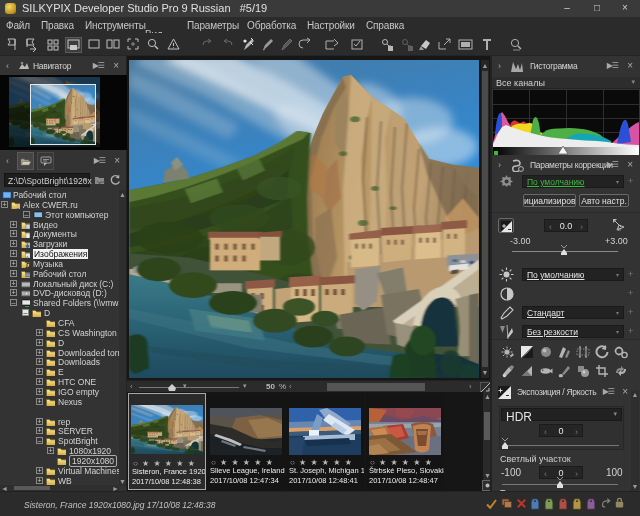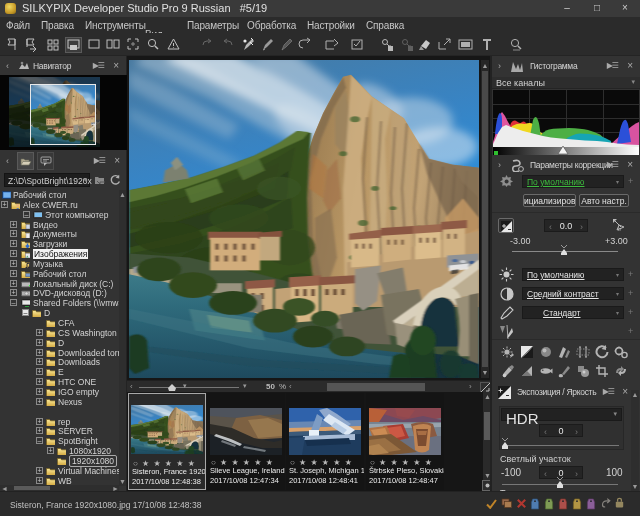--- a/index.html
+++ b/index.html
@@ -897,39 +897,39 @@
       </svg>
  <div class="dropbox" style="left:32px;top:212px;width:102px;height:13px;">
    <span style="position:absolute;left:4px;top:1px;color:#e4e4e4;text-decoration:underline;">По умолчанию</span>
         <span class="dd">▾</span>
  </div>
  <span style="position:absolute;left:138px;top:213px;color:#777;font-size:9px;">+</span>
  <svg style="position:absolute;left:10px;top:231px;" width="14" height="14">
         <circle cx="7" cy="7" r="6" fill="none" stroke="#c8c8c8" stroke-width="1.2"></circle>
         <path d="M7 1 A6 6 0 0 1 7 13 Z" fill="#c8c8c8"></path>
       </svg>
- <div class="dropbox" style="left:32px;top:231px;width:102px;height:13px;">
-   <span style="position:absolute;left:4px;top:1px;color:#e4e4e4;text-decoration:underline;">Средний контраст</span>
-        <span class="dd">▾</span>
- </div>
  <span style="position:absolute;left:138px;top:232px;color:#777;font-size:9px;">+</span>
  <svg style="position:absolute;left:9px;top:249px;" width="16" height="16">
         <path d="M2 13 L5 8 L11 2 L14 5 L8 11 L3 14 Z" fill="none" stroke="#c8c8c8" stroke-width="1.1"></path>
         <path d="M11 2 L14 5" stroke="#c8c8c8"></path>
       </svg>
  <div class="dropbox" style="left:32px;top:250px;width:102px;height:13px;">
-   <span style="position:absolute;left:4px;top:1px;color:#e4e4e4;text-decoration:underline;margin-left:16px;">Стандарт</span>
+   <span style="position:absolute;left:4px;top:1px;color:#e4e4e4;text-decoration:underline;">Стандарт</span>
         <span class="dd">▾</span>
  </div>
  <span style="position:absolute;left:138px;top:251px;color:#777;font-size:9px;">+</span>
  <svg style="position:absolute;left:8px;top:268px;" width="17" height="16">
         <path d="M2 2 L7 2 L4.5 9 Z" fill="#888"></path>
         <path d="M9 1 L10 15" stroke="#aaa"></path>
         <path d="M14 4 L15 8 L11 13 L9 14 L10 11 Z" fill="#c8c8c8"></path>
       </svg>
+ <div class="dropbox" style="left:32px;top:269px;width:102px;height:13px;">
+   <span style="position:absolute;left:4px;top:1px;color:#e4e4e4;text-decoration:underline;">Без резкости</span>
+        <span class="dd">▾</span>
+ </div>
  <span style="position:absolute;left:138px;top:270px;color:#777;font-size:9px;">+</span>
  <div style="position:absolute;left:2px;top:283px;width:148px;height:1px;background:#2a2a2a;"></div>
  <div id="irow1" style="position:absolute;left:0;top:289px;width:150px;height:14px;">
         <svg style="position:absolute;left:11px;top:0;" width="14" height="14">
           <circle cx="6" cy="7" r="2.6" fill="#b4b4b4"></circle>
           <g stroke="#b4b4b4">
             <path d="M6 1.5 V3.5 M6 10.5 V12.5 M0.5 7 H2.5 M9.5 7 H11.5 M2 3 L3.5 4.5 M8.5 9.5 L10 11 M2 11 L3.5 9.5 M8.5 4.5 L10 3"></path>
           </g>
           <path d="M9 13 L11 8 L13 10 Z" fill="#b4b4b4"></path>
         </svg>
@@ -1000,21 +1000,21 @@
           <path d="M0 13 L13 0 L13 13 Z" fill="#e8e8e8"></path>
           <path d="M2.5 2.5 L2.5 6.5 M0.5 4.5 L4.5 4.5" stroke="#e8e8e8" stroke-width="0.9"></path>
           <path d="M8 9.5 L11 9.5" stroke="#1a1a1a" stroke-width="0.9"></path>
         </svg>
    <span class="htxt" style="left:25px;">Экспозиция / Яркость</span>
    <span class="hic2" style="right:18px;">▶☰</span>
         <span class="hx" style="right:4px;">×</span>
  </div>
  <div style="position:absolute;left:9px;top:350px;width:125px;height:44px;background:#303030;border:1px solid #272727;">
    <div style="position:absolute;left:1px;top:1px;width:121px;height:13px;background:#222;border:1px solid #1a1a1a;">
-     <span style="position:absolute;left:4px;top:1px;color:#e2e2e2;font-size:15px;">HDR</span>
+     <span style="position:absolute;left:4px;top:1px;color:#e2e2e2;font-size:12px;">HDR</span>
      <span style="position:absolute;right:4px;top:1px;color:#888;font-size:7px;">▾</span>
    </div>
    <div class="spin" style="left:39px;top:17px;width:44px;height:13px;line-height:12px;"><span class="lt">‹</span>0<span class="gt">›</span></div>
    <div class="slider" style="left:4px;top:38px;width:115px;background:#777;"></div>
    <svg style="position:absolute;left:0px;top:31px;" width="10" height="12">
           <path d="M2 0 L5 3 L8 0" fill="none" stroke="#999"></path>
           <path d="M5 4 L8 8 L8 11 L2 11 L2 8 Z" fill="#e0e0e0"></path>
         </svg>
  </div>
  <span class="lbl" style="left:10px;top:398px;">Светлый участок</span>
@@ -1026,21 +1026,21 @@
         <path d="M2 0 L5 3 L8 0" fill="none" stroke="#999"></path>
         <path d="M5 4 L8 8 L8 11 L2 11 L2 8 Z" fill="#e0e0e0"></path>
       </svg>
  <span class="lbl" style="left:10px;top:432px;">Тень</span>
  <div class="sb" style="left:141px;top:334px;width:8px;height:101px;background:#2e2e2e;">
    <div class="sbarr" style="left:0;top:1px;width:8px;">▲</div>
    <div class="sbarr" style="left:0;bottom:1px;width:8px;">▼</div>
  </div>
 </div>
 <div id="status">
-  <div style="position:absolute;left:10px;top:8px;">Sisteron, France 1920x1080.jpg 17/10/08 12:48:38</div>
+  <div style="position:absolute;left:24px;top:8px;font-style:italic;">Sisteron, France 1920x1080.jpg 17/10/08 12:48:38</div>
       <svg style="position:absolute;left:486px;top:7px;" width="11" height="10">
         <path d="M1 5.5 L4.2 8.8 L10 1" fill="none" stroke="#c08428" stroke-width="2"></path>
       </svg>
       <svg style="position:absolute;left:501px;top:6px;" width="12" height="11">
         <rect x="1" y="1" width="7" height="6" fill="#96684a" stroke="#54361f" stroke-width="0.7"></rect>
         <rect x="3.6" y="3.6" width="7" height="6" fill="#aa7c50" stroke="#54361f" stroke-width="0.7"></rect>
       </svg>
       <svg style="position:absolute;left:516px;top:6px;" width="11" height="11">
         <path d="M1.8 1.8 L9.2 9.2 M9.2 1.8 L1.8 9.2" stroke="#b23730" stroke-width="2.1"></path>
       </svg>

